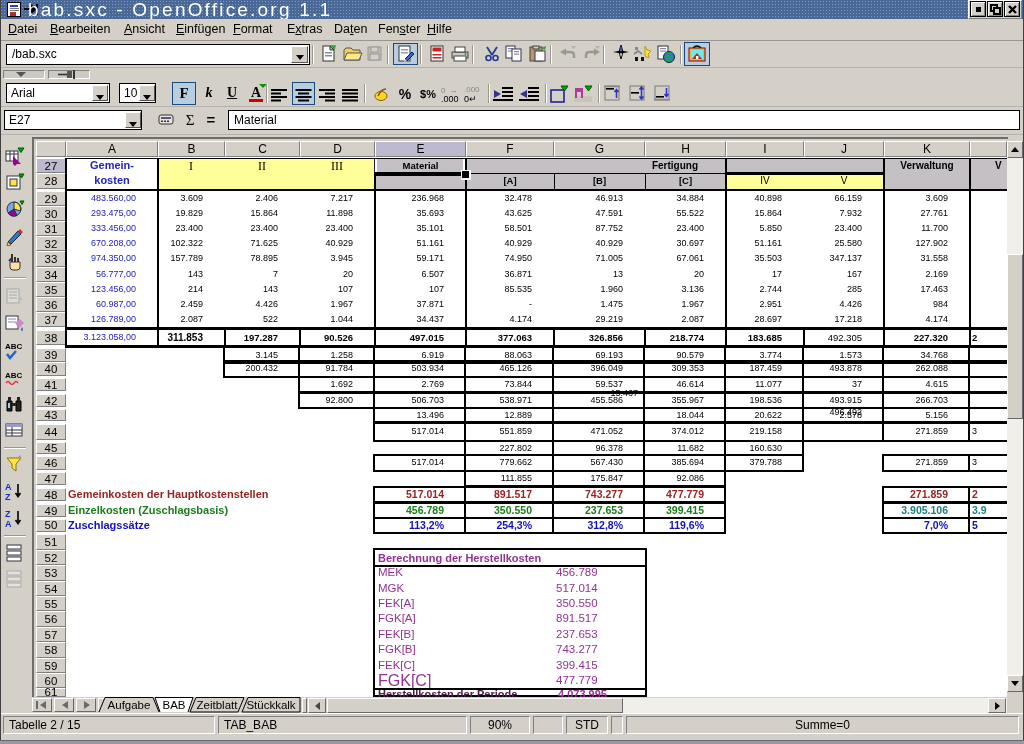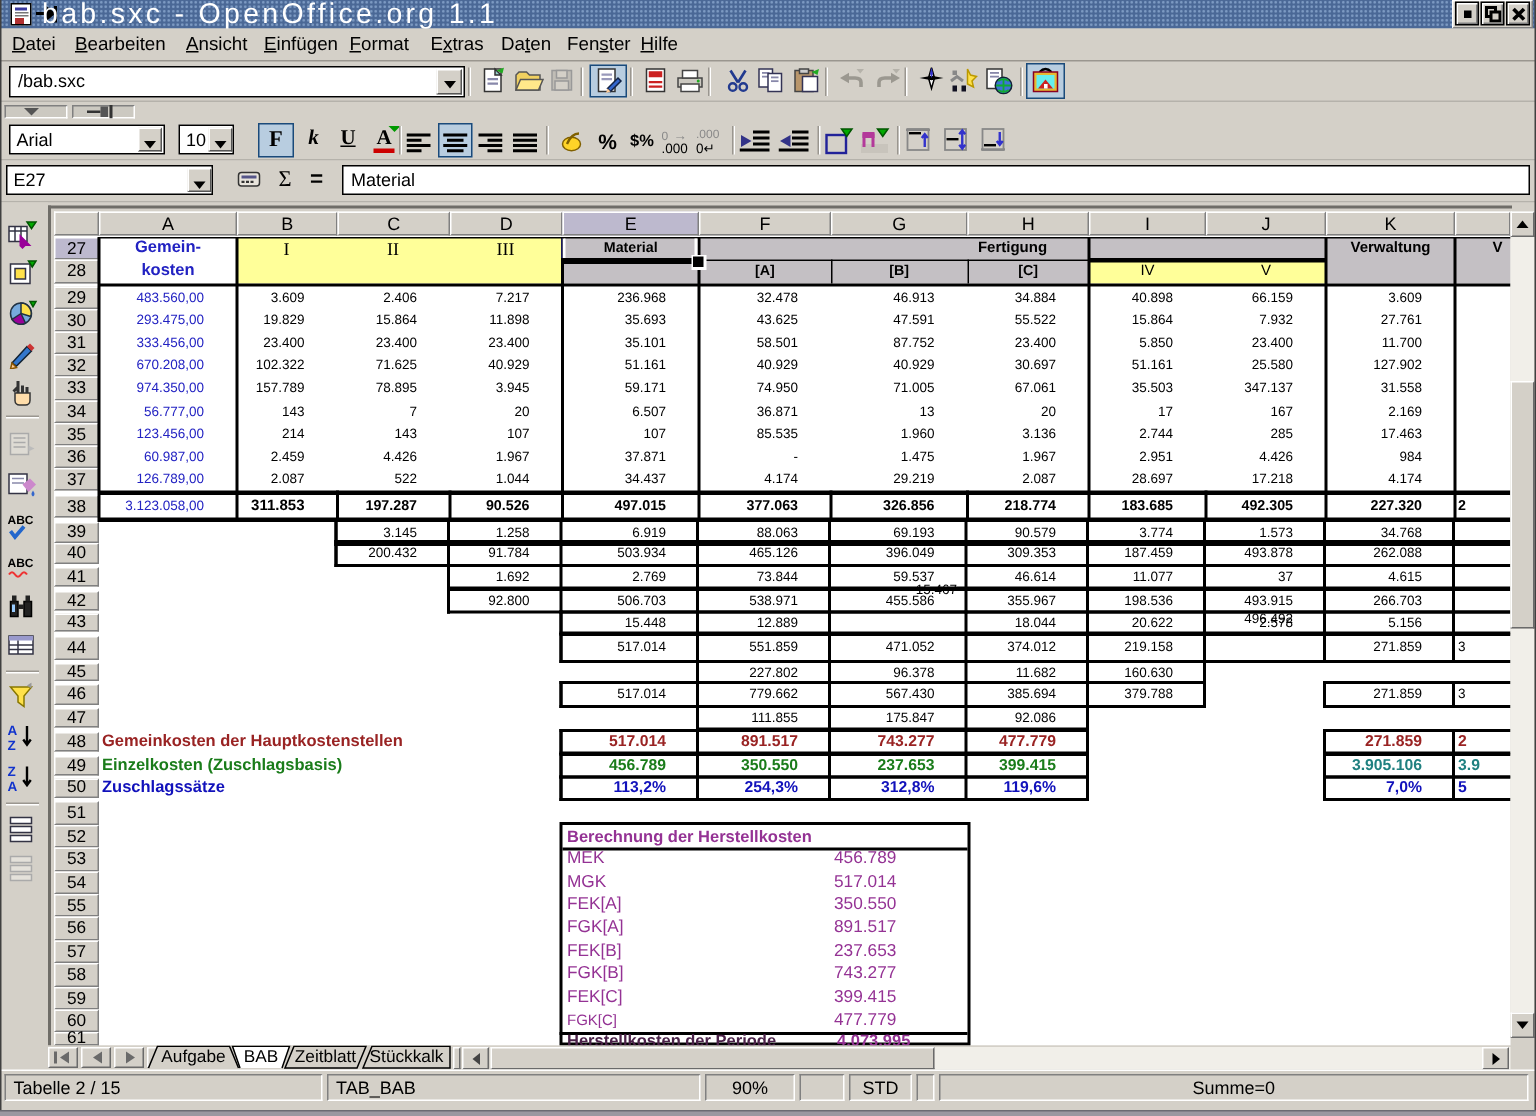--- a/index.html
+++ b/index.html
@@ -533,21 +533,21 @@
 <div class="cell num" style="left:884px;top:311.5px;width:86px;height:15.5px;line-height:15.5px;">4.174</div>
 <div class="cell num" style="left:66px;top:330px;width:92px;height:15px;line-height:15px;color:#2222c2;">3.123.058,00</div>
 <div class="cell num" style="left:158px;top:330px;width:67px;height:15px;line-height:15px;font-weight:bold;font-size:10px;">311.853</div>
 <div class="cell num" style="left:225px;top:330px;width:75px;height:15px;line-height:15px;font-weight:bold;font-size:9.5px;">197.287</div>
 <div class="cell num" style="left:300px;top:330px;width:75px;height:15px;line-height:15px;font-weight:bold;font-size:9.5px;">90.526</div>
 <div class="cell num" style="left:375px;top:330px;width:91px;height:15px;line-height:15px;font-weight:bold;font-size:9.5px;">497.015</div>
 <div class="cell num" style="left:466px;top:330px;width:88px;height:15px;line-height:15px;font-weight:bold;font-size:9.5px;">377.063</div>
 <div class="cell num" style="left:554px;top:330px;width:91px;height:15px;line-height:15px;font-weight:bold;font-size:9.5px;">326.856</div>
 <div class="cell num" style="left:645px;top:330px;width:81px;height:15px;line-height:15px;font-weight:bold;font-size:9.5px;">218.774</div>
 <div class="cell num" style="left:726px;top:330px;width:78px;height:15px;line-height:15px;font-weight:bold;font-size:9.5px;">183.685</div>
-<div class="cell num" style="left:804px;top:330px;width:80px;height:15px;line-height:15px;font-weight:bold;font-size:9.5px;">492.305</div>
+<div class="cell num" style="left:804px;top:330px;width:80px;height:15px;line-height:15px;font-weight:normal;font-size:9.5px;">492.305</div>
 <div class="cell num" style="left:884px;top:330px;width:86px;height:15px;line-height:15px;font-weight:bold;font-size:9.5px;">227.320</div>
 <div class="cell num" style="left:970px;top:330px;width:37px;height:15px;line-height:15px;font-weight:bold;font-size:9.5px;text-align:left;padding-left:2px;padding-right:0;">2</div>
 <div class="cell num" style="left:225px;top:347.5px;width:75px;height:14.5px;line-height:14.5px;">3.145</div>
 <div class="cell num" style="left:300px;top:347.5px;width:75px;height:14.5px;line-height:14.5px;">1.258</div>
 <div class="cell num" style="left:375px;top:347.5px;width:91px;height:14.5px;line-height:14.5px;">6.919</div>
 <div class="cell num" style="left:466px;top:347.5px;width:88px;height:14.5px;line-height:14.5px;">88.063</div>
 <div class="cell num" style="left:554px;top:347.5px;width:91px;height:14.5px;line-height:14.5px;">69.193</div>
 <div class="cell num" style="left:645px;top:347.5px;width:81px;height:14.5px;line-height:14.5px;">90.579</div>
 <div class="cell num" style="left:726px;top:347.5px;width:78px;height:14.5px;line-height:14.5px;">3.774</div>
 <div class="cell num" style="left:804px;top:347.5px;width:80px;height:14.5px;line-height:14.5px;">1.573</div>
@@ -570,21 +570,21 @@
 <div class="cell num" style="left:804px;top:378px;width:80px;height:13px;line-height:13px;">37</div>
 <div class="cell num" style="left:884px;top:378px;width:86px;height:13px;line-height:13px;">4.615</div>
 <div class="cell num" style="left:300px;top:393.5px;width:75px;height:13.0px;line-height:13.0px;">92.800</div>
 <div class="cell num" style="left:375px;top:393.5px;width:91px;height:13.0px;line-height:13.0px;">506.703</div>
 <div class="cell num" style="left:466px;top:393.5px;width:88px;height:13.0px;line-height:13.0px;">538.971</div>
 <div class="cell num" style="left:554px;top:393.5px;width:91px;height:13.0px;line-height:13.0px;">455.586</div>
 <div class="cell num" style="left:645px;top:393.5px;width:81px;height:13.0px;line-height:13.0px;">355.967</div>
 <div class="cell num" style="left:726px;top:393.5px;width:78px;height:13.0px;line-height:13.0px;">198.536</div>
 <div class="cell num" style="left:804px;top:393.5px;width:80px;height:13.0px;line-height:13.0px;">493.915</div>
 <div class="cell num" style="left:884px;top:393.5px;width:86px;height:13.0px;line-height:13.0px;">266.703</div>
-<div class="cell num" style="left:375px;top:409px;width:91px;height:12px;line-height:12px;">15.448</div>
+<div class="cell num" style="left:375px;top:409px;width:91px;height:12px;line-height:12px;">13.496</div>
 <div class="cell num" style="left:466px;top:409px;width:88px;height:12px;line-height:12px;">12.889</div>
 <div class="cell num" style="left:554px;top:387px;width:106px;height:12px;line-height:12px;">15.467</div>
 <div class="cell num" style="left:645px;top:409px;width:81px;height:12px;line-height:12px;">18.044</div>
 <div class="cell num" style="left:726px;top:409px;width:78px;height:12px;line-height:12px;">20.622</div>
 <div class="cell num" style="left:804px;top:409px;width:80px;height:12px;line-height:12px;">2.578</div>
 <div class="cell num" style="left:884px;top:409px;width:86px;height:12px;line-height:12px;">5.156</div>
 <div class="cell num" style="left:375px;top:424px;width:91px;height:15.5px;line-height:15.5px;">517.014</div>
 <div class="cell num" style="left:466px;top:424px;width:88px;height:15.5px;line-height:15.5px;">551.859</div>
 <div class="cell num" style="left:554px;top:424px;width:91px;height:15.5px;line-height:15.5px;">471.052</div>
 <div class="cell num" style="left:645px;top:424px;width:81px;height:15.5px;line-height:15.5px;">374.012</div>
@@ -810,21 +810,21 @@
 <div class="cell" style="left:378px;top:596px;width:120px;height:15.399999999999977px;color:#943294;font-size:11.5px;line-height:15.399999999999977px">FEK[A]</div>
 <div class="cell" style="left:556px;top:596px;width:85px;height:15.399999999999977px;color:#943294;font-size:11.5px;line-height:15.399999999999977px">350.550</div>
 <div class="cell" style="left:378px;top:611.4px;width:120px;height:15.399999999999977px;color:#943294;font-size:11.5px;line-height:15.399999999999977px">FGK[A]</div>
 <div class="cell" style="left:556px;top:611.4px;width:85px;height:15.399999999999977px;color:#943294;font-size:11.5px;line-height:15.399999999999977px">891.517</div>
 <div class="cell" style="left:378px;top:626.8px;width:120px;height:15.400000000000091px;color:#943294;font-size:11.5px;line-height:15.400000000000091px">FEK[B]</div>
 <div class="cell" style="left:556px;top:626.8px;width:85px;height:15.400000000000091px;color:#943294;font-size:11.5px;line-height:15.400000000000091px">237.653</div>
 <div class="cell" style="left:378px;top:642.2px;width:120px;height:15.399999999999977px;color:#943294;font-size:11.5px;line-height:15.399999999999977px">FGK[B]</div>
 <div class="cell" style="left:556px;top:642.2px;width:85px;height:15.399999999999977px;color:#943294;font-size:11.5px;line-height:15.399999999999977px">743.277</div>
 <div class="cell" style="left:378px;top:657.6px;width:120px;height:15.399999999999977px;color:#943294;font-size:11.5px;line-height:15.399999999999977px">FEK[C]</div>
 <div class="cell" style="left:556px;top:657.6px;width:85px;height:15.399999999999977px;color:#943294;font-size:11.5px;line-height:15.399999999999977px">399.415</div>
-<div class="cell" style="left:378px;top:673px;width:120px;height:15.399999999999977px;color:#943294;font-size:10px;line-height:15.399999999999977px">FGK[C]</div>
+<div class="cell" style="left:378px;top:673px;width:120px;height:15.399999999999977px;color:#943294;font-size:16px;line-height:15.399999999999977px">FGK[C]</div>
 <div class="cell" style="left:556px;top:673px;width:85px;height:15.399999999999977px;color:#943294;font-size:11.5px;line-height:15.399999999999977px">477.779</div>
 <div class="cell" style="left:378px;top:688.9px;width:200px;height:8px;color:#4a2048;font-weight:bold;font-size:11px;line-height:11px">Herstellkosten der Periode</div>
 <div class="cell" style="left:558px;top:688.9px;width:85px;height:8px;color:#943294;font-weight:bold;font-size:11px;line-height:11px">4.073.995</div>
 <div class="ab" style="left:1007px;top:141px;width:16px;height:551px;background:#f1efe9"></div>
 <div class="ab btn3d" style="left:1007px;top:141px;width:16px;height:17px"></div>
 <div class="ab" style="left:1011px;top:147px;width:0;height:0;border-left:4px solid transparent;border-right:4px solid transparent;border-bottom:5px solid #000"></div>
 <div class="ab btn3d" style="left:1007px;top:254px;width:16px;height:165px"></div>
 <div class="ab btn3d" style="left:1007px;top:675px;width:16px;height:17px"></div>
 <div class="ab" style="left:1011px;top:681px;width:0;height:0;border-left:4px solid transparent;border-right:4px solid transparent;border-top:5px solid #000"></div>
 <div class="ab" style="left:0;top:697px;width:1024px;height:16px;background:#d4d0c8"></div>

